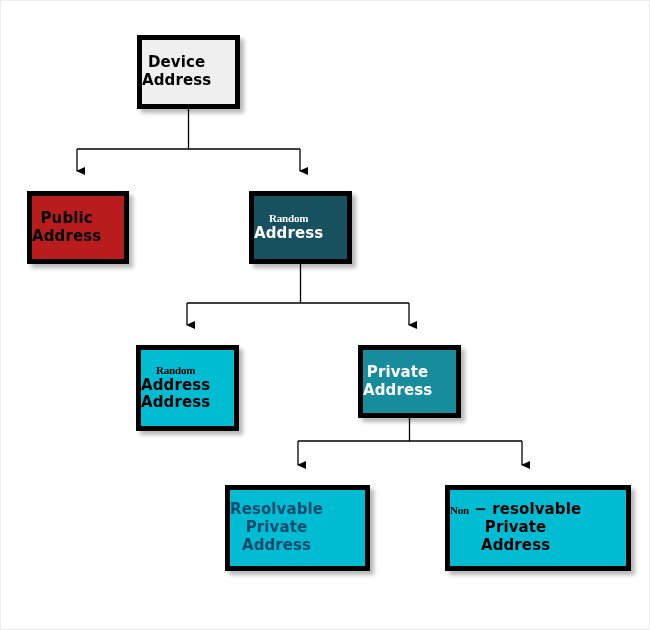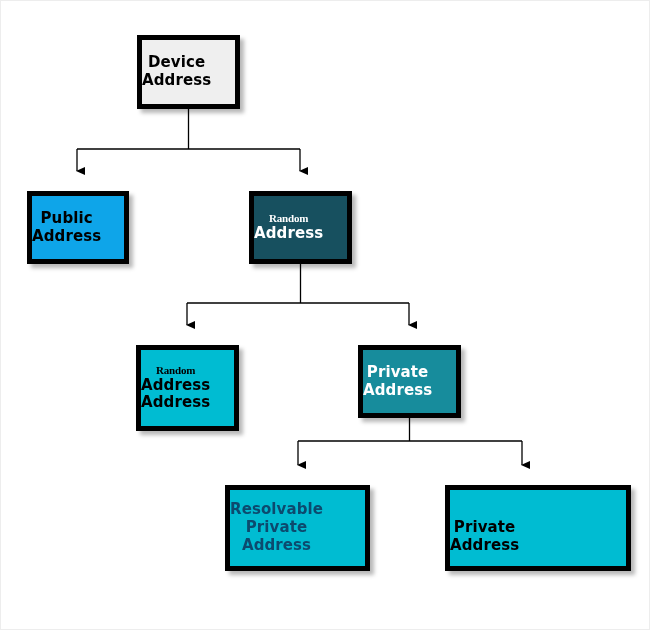--- a/index.html
+++ b/index.html
@@ -50,21 +50,21 @@
     font-weight: bold;
     letter-spacing: -0.2px;
     display: block;
   }
   .n-device {
     left: 136px; top: 34px; width: 103px; height: 74px;
     background: #efefef; color: #000000;
   }
   .n-public {
     left: 26px; top: 190px; width: 102px; height: 73px;
-    background: #0ea5e9; color: #000000;
+    background: #b91c1c; color: #000000;
   }
   .n-random {
     left: 248px; top: 190px; width: 103px; height: 73px;
     background: #17505f; color: #ffffff;
   }
   .n-random-static {
     left: 135px; top: 344px; width: 103px; height: 86px;
     background: #00bcd2; color: #000000;
   }
   .n-private {
@@ -142,17 +142,17 @@
 
   <div class="node n-private">
     <span class="lines"><span>Private</span><br><span>Address</span></span>
   </div>
 
   <div class="node n-resolvable">
     <span class="lines"><span>Resolvable</span><br><span>Private</span><br><span>Address</span></span>
   </div>
 
   <div class="node n-nonresolvable">
-    <span class="lines"><br><span>Private</span><br><span>Address</span></span>
+    <span class="lines"><span><span class="mono-line" style="display:inline">Non</span><span> − resolvable</span></span><br><span>Private</span><br><span>Address</span></span>
   </div>
 
 
 </div>
 
 </body></html>

